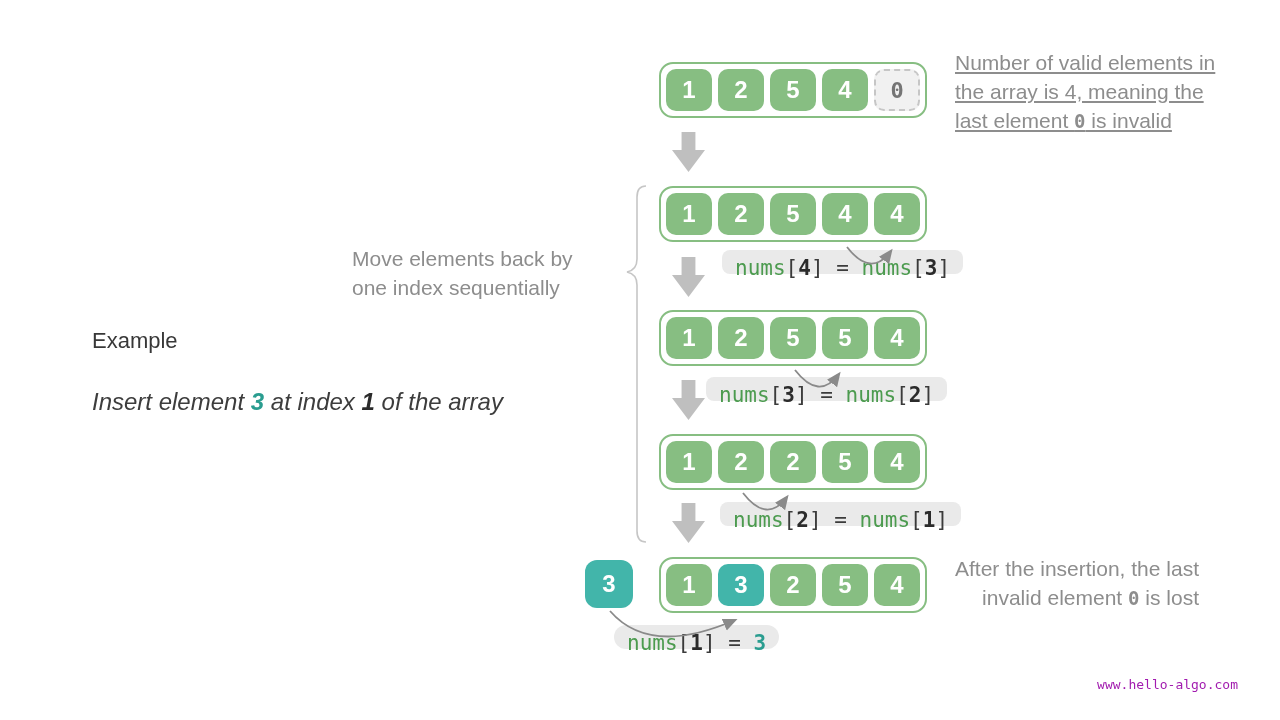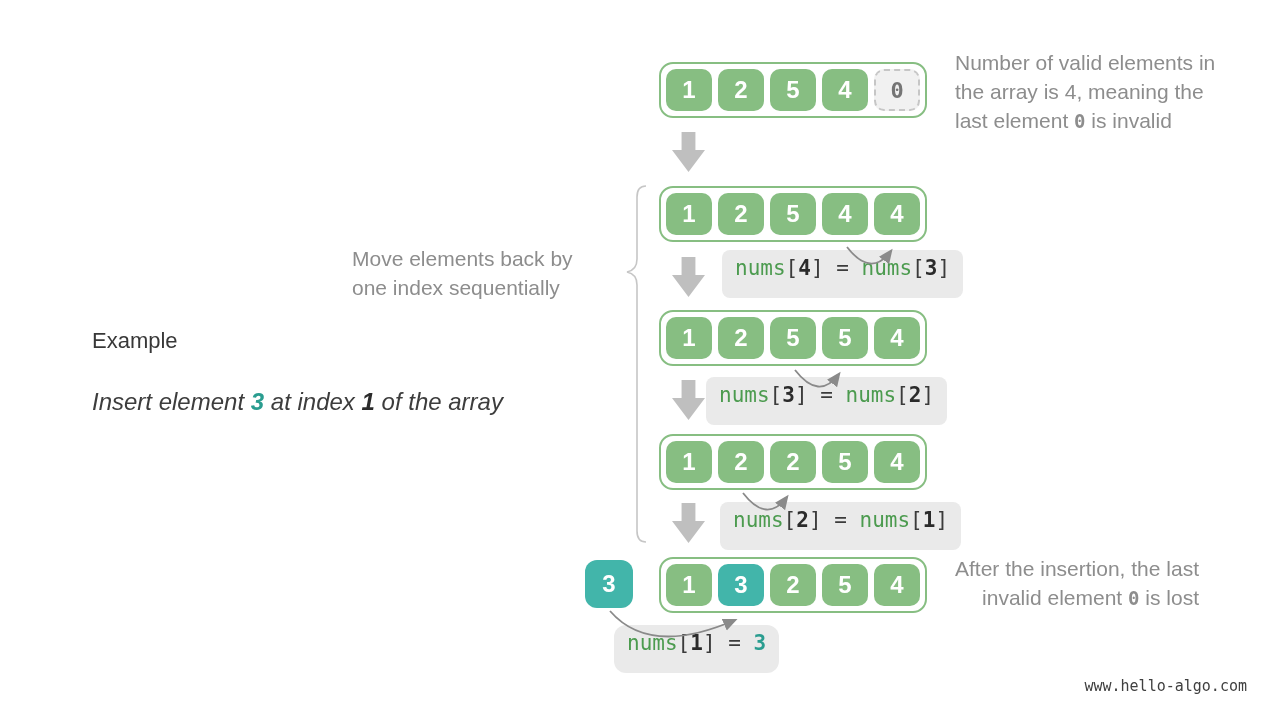--- a/index.html
+++ b/index.html
@@ -17,50 +17,50 @@
           font-family:"DejaVu Sans Mono",monospace;font-size:22px;}
   .lone{position:absolute;left:585px;top:560px;width:48px;height:48px;border-radius:12px;
         background:var(--teal);display:flex;align-items:center;justify-content:center;
         font-size:24px;font-weight:bold;color:#fff;z-index:1;}
 
   
   .blk{position:absolute;left:672px;width:33px;height:40px;background:var(--arrow_gray);z-index:3;
        clip-path:polygon(29% 0,71% 0,71% 45%,100% 45%,50% 100%,0 45%,29% 45%);}
 
   
-  .code{position:absolute;height:48px;line-height:36px;padding:0 13px;border-radius:8px;
+  .code{position:absolute;height:24px;line-height:36px;padding:0 13px;border-radius:8px;
         background:var(--label_bg);font-family:"DejaVu Sans Mono",monospace;font-size:21px;
         white-space:pre;z-index:2;}
   .code .kw{color:var(--code_green);}
   .code .p{color:#3B3B3B;}
   .code .n{color:#2B2B2B;font-weight:bold;}
   .code .tealn{color:var(--code_teal);font-weight:bold;}
 
   
   .note{position:absolute;font-size:21px;line-height:29px;color:var(--gray_text);z-index:1;}
   .mono0{font-family:"DejaVu Sans Mono",monospace;font-weight:bold;font-size:19px;}
   .ex-head{position:absolute;left:92px;top:328px;font-size:22px;font-weight:normal;color:#383838;z-index:1;}
   .ex-line{position:absolute;left:92px;top:388px;font-size:24px;color:#3D3D3D;z-index:1;font-style:italic;}
   .ex-line .teal-b{color:var(--code_teal);font-weight:bold;}
   .ex-line .dark-b{color:#2B2B2B;font-weight:bold;}
 
-  .wm{position:absolute;right:33px;top:677px;font-family:"DejaVu Sans Mono",monospace;
-      font-size:15px;color:#404040;z-index:1;}
+  .wm{position:absolute;right:42px;top:677px;font-family:"DejaVu Sans Mono",monospace;
+      font-size:13px;color:#a21caf;z-index:1;}
 
   .overlay{position:absolute;left:0;top:0;width:1280px;height:720px;z-index:4;pointer-events:none;}
 </style>
 </head>
 <body>
 
 <div class="canvas">
 
   <div class="ex-head">Example</div>
   <div class="ex-line"><span>Insert element </span><span class="teal-b">3</span><span> at index </span><span class="dark-b">1</span><span> of the array</span></div>
 
-  <div class="note" style="left:955px;top:48px;"><span>Number of valid elements in</span><br><span>the array is 4, meaning the</span><br><span>last element </span><span class="mono0">0</span><span> is invalid</span></div>
+  <div class="note" style="left:955px;top:48px;text-decoration:underline;"><span>Number of valid elements in</span><br><span>the array is 4, meaning the</span><br><span>last element </span><span class="mono0">0</span><span> is invalid</span></div>
   <div class="note" style="left:352px;top:244px;"><span>Move elements back by</span><br><span>one index sequentially</span></div>
   <div class="note" style="left:955px;top:554px;text-align:right;"><span>After the insertion, the last</span><br><span>invalid element </span><span class="mono0">0</span><span> is lost</span></div>
 
   <div class="arr" style="left:659px;top:62px;">
       <div class="cell g">1</div>
       <div class="cell g">2</div>
       <div class="cell g">5</div>
       <div class="cell g">4</div>
       <div class="cell x">0</div>
     </div>

